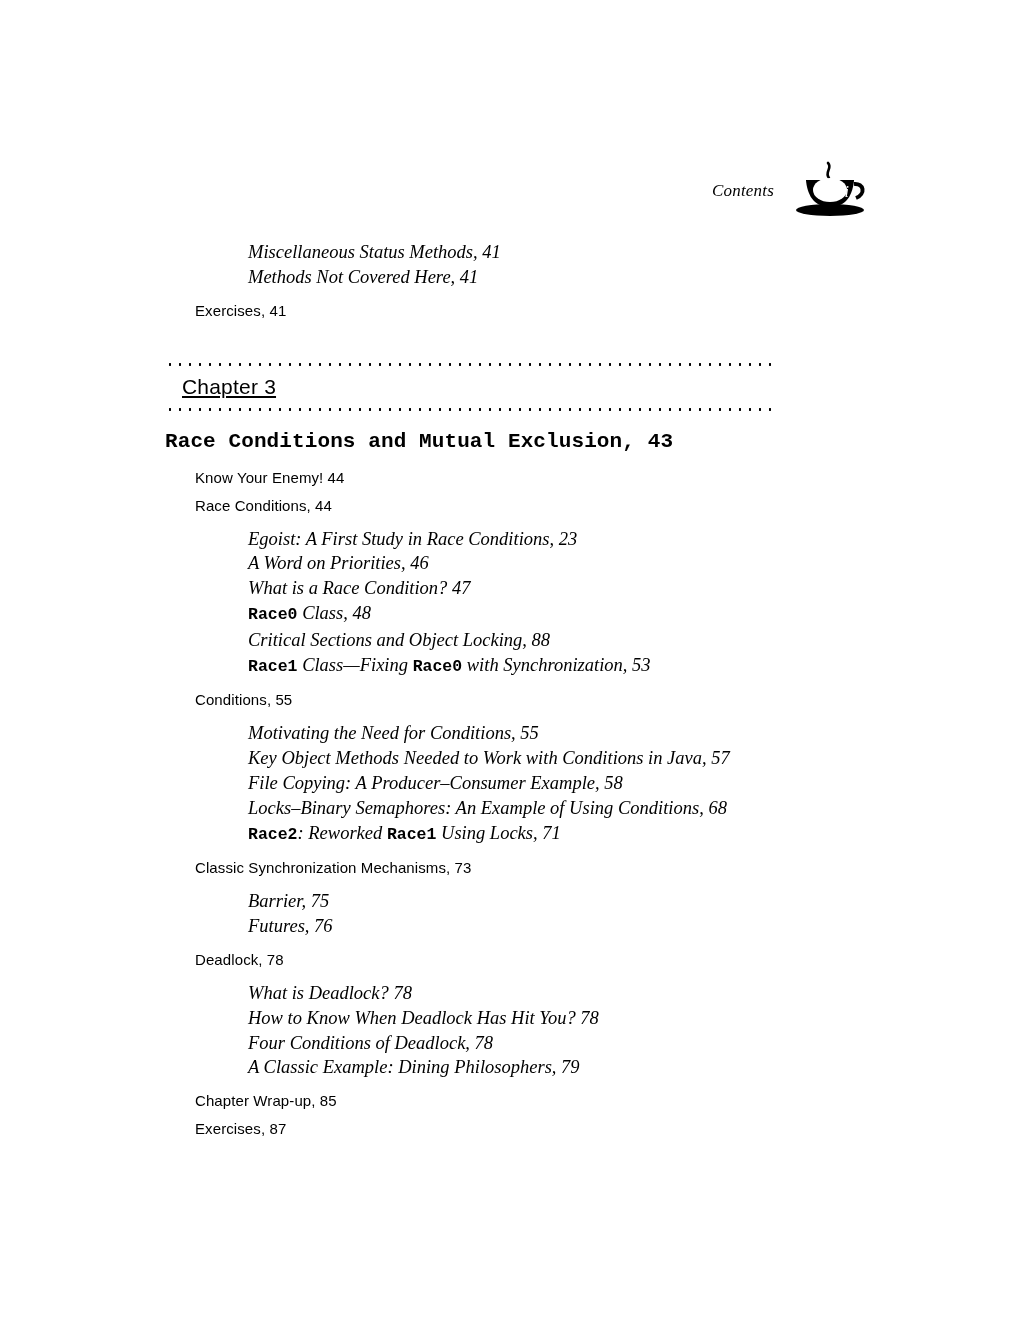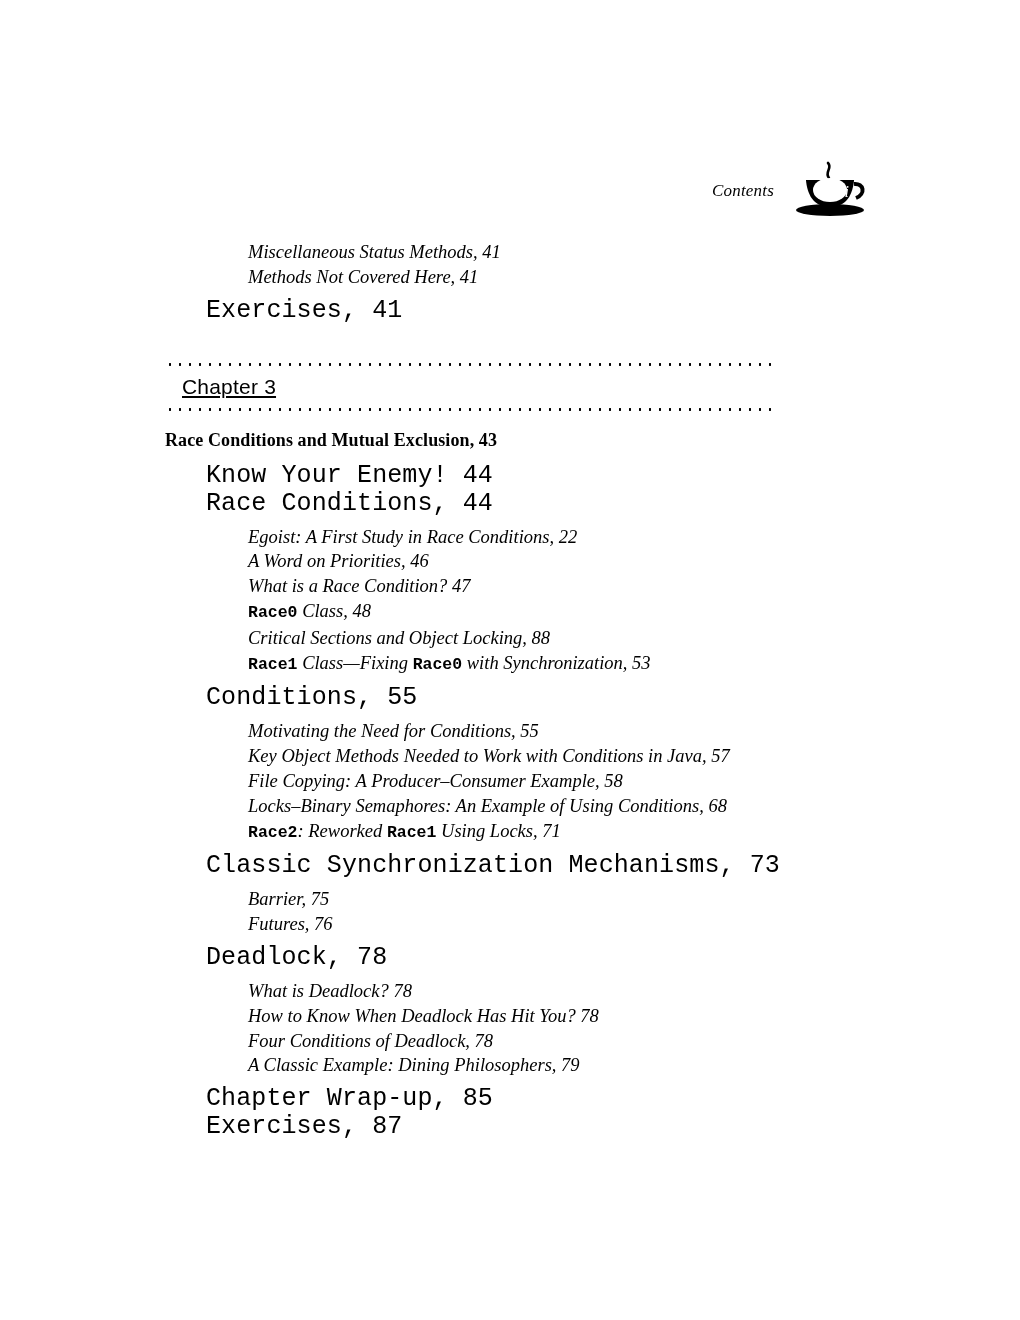--- a/index.html
+++ b/index.html
@@ -70,23 +70,23 @@
 
   .lvl2 {
     font-family: "Liberation Serif", serif;
     font-style: italic;
     font-size: 18.5px;
     margin-left: 83px;
     line-height: 24.8px;
     white-space: nowrap;
   }
   .lvl1 {
-    font-family: Liberation Mono, monospace;
-    font-size: 25px;
-    margin-left: 41px;
+    font-family: Liberation Sans, sans-serif;
+    font-size: 15px;
+    margin-left: 30px;
     line-height: 28px;
     letter-spacing: 0.1px;
   }
   .mono {
     font-family: "Liberation Mono", monospace;
     font-style: normal;
     font-weight: bold;
     font-size: 16.5px;
     text-align: right;
   }
@@ -108,23 +108,23 @@
     background-position: left center;
   }
   .chapter-label {
     font-family: "Liberation Sans", sans-serif;
     font-size: 21px;
     padding: 9px 0 9px 17px;
     letter-spacing: 0.2px;
     text-decoration: underline;
   }
   .chapter-title {
-    font-family: Liberation Serif, serif;
+    font-family: Liberation Mono, monospace;
     font-weight: bold;
-    font-size: 18px;
+    font-size: 21px;
     margin-top: 19px;
     margin-left: 0px;
     letter-spacing: 0.1px;
   }
 </style>
 </head>
 <body>
 
 <div class="page">
 
@@ -155,21 +155,21 @@
       <div class="dotrule"></div>
       <div class="chapter-title">Race Conditions and Mutual Exclusion, 43</div>
     </div>
 
     <div class="gap-md"></div>
 
     <div class="lvl1">Know Your Enemy! 44</div>
     <div class="lvl1">Race Conditions, 44</div>
 
     <div class="gap-sm"></div>
-    <div class="lvl2">Egoist: A First Study in Race Conditions, 22</div>
+    <div class="lvl2">Egoist: A First Study in Race Conditions, 23</div>
     <div class="lvl2">A Word on Priorities, 46</div>
     <div class="lvl2">What is a Race Condition? 47</div>
     <div class="lvl2"><span class="mono">Race0</span><span> Class, 48</span></div>
     <div class="lvl2">Critical Sections and Object Locking, 88</div>
     <div class="lvl2"><span class="mono">Race1</span><span> Class—Fixing </span><span class="mono">Race0</span><span> with Synchronization, 53</span></div>
 
     <div class="gap-sm"></div>
     <div class="lvl1">Conditions, 55</div>
 
     <div class="gap-sm"></div>

